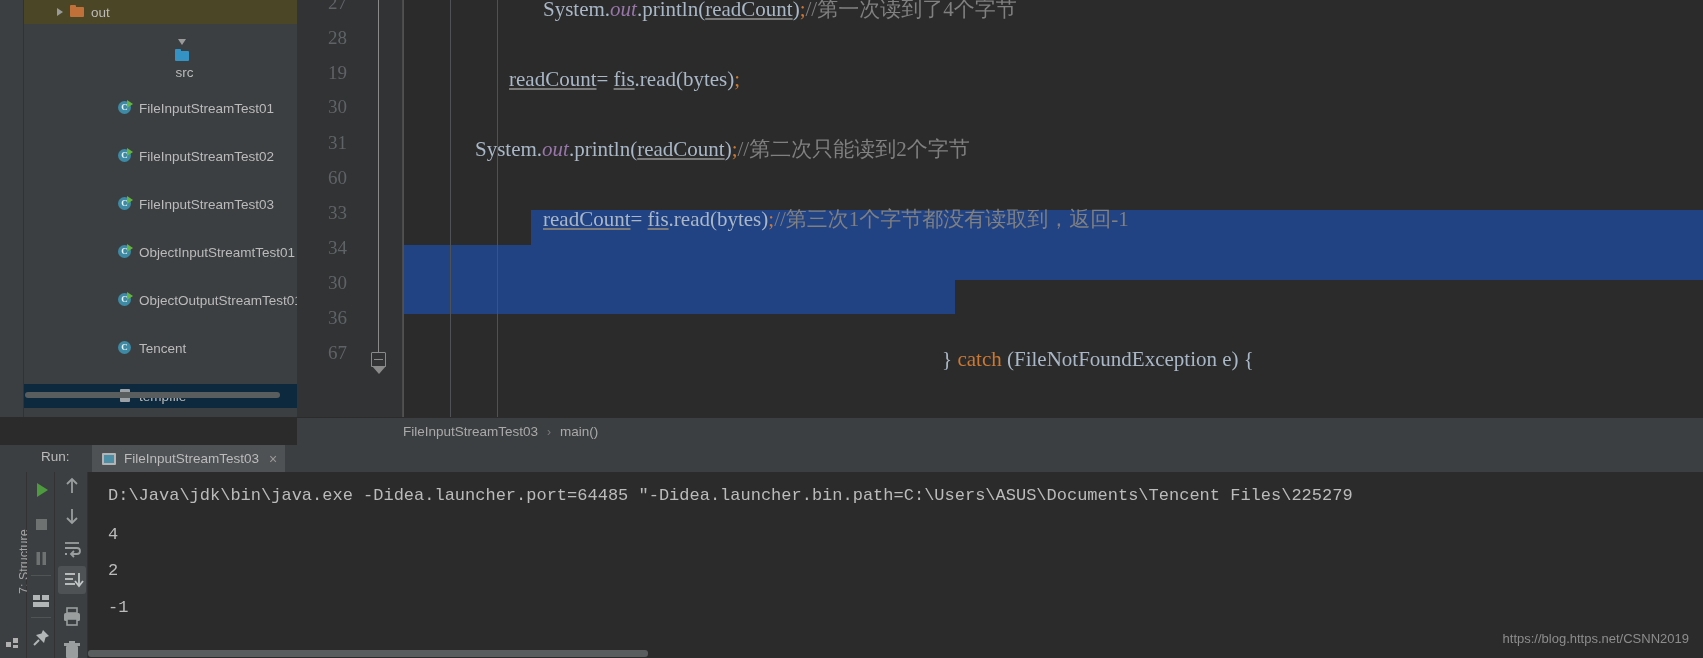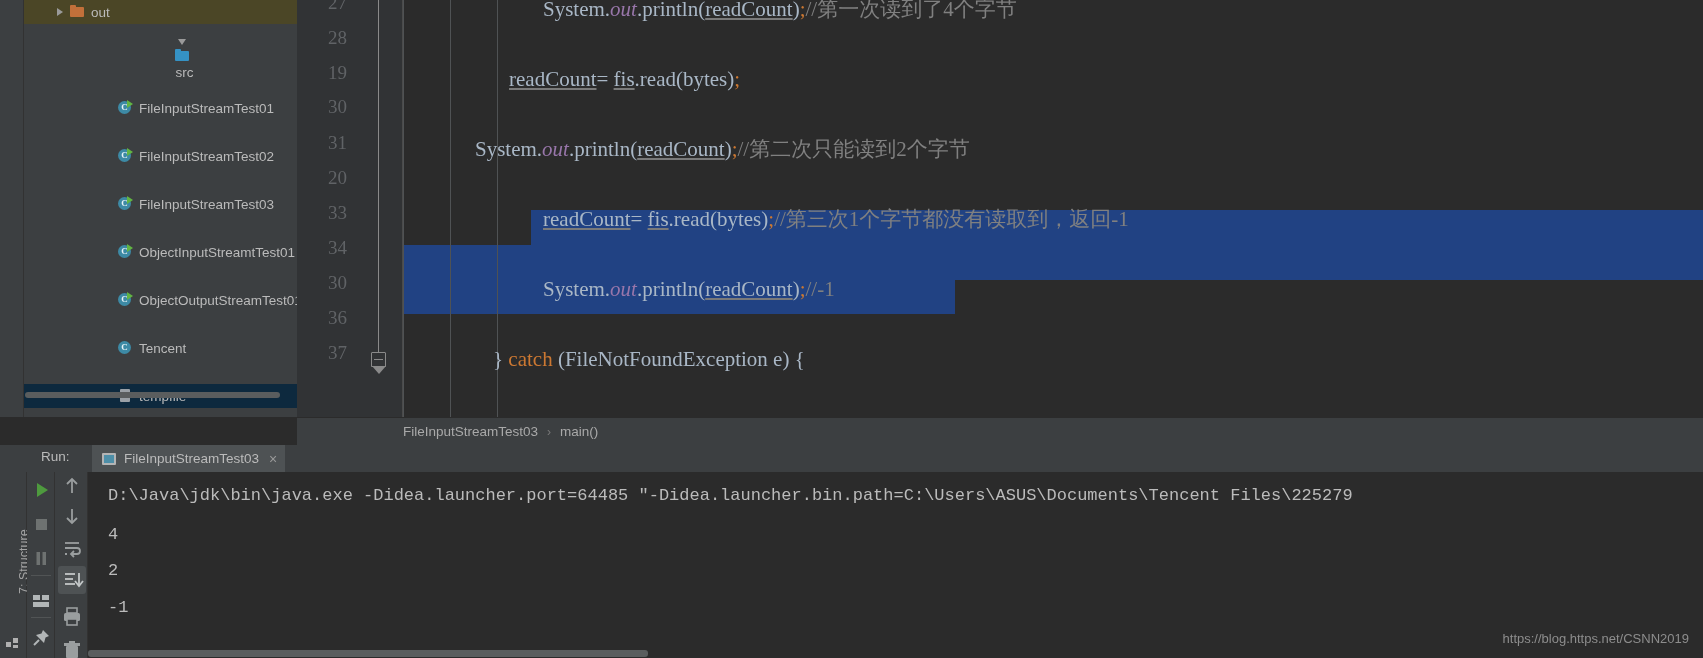--- a/index.html
+++ b/index.html
@@ -293,45 +293,44 @@
     </div>
   </div>
 
   <div id="editor">
     <div id="gutter">
         <div class="lineno" style="top: -8px;">27</div>
         <div class="lineno" style="top: 27px;">28</div>
         <div class="lineno" style="top: 62px;">19</div>
         <div class="lineno" style="top: 96px;">30</div>
         <div class="lineno" style="top: 132px;">31</div>
-        <div class="lineno" style="top: 167px;">20</div>
+        <div class="lineno" style="top: 167px;">60</div>
         <div class="lineno" style="top: 202px;">33</div>
         <div class="lineno" style="top: 237px;">34</div>
         <div class="lineno" style="top: 272px;">30</div>
         <div class="lineno" style="top: 307px;">36</div>
-        <div class="lineno" style="top: 342px;">37</div>
+        <div class="lineno" style="top: 342px;">67</div>
       </div>
     <div id="folds">
         <div class="fold-marker" style="left: 14px; top: 352px;"></div>
         <div class="fold-arrow" style="left: 14.5px; top: 366px; border-top-color: rgb(138, 138, 138); border-left-width: 7.5px; border-right-width: 7.5px;"></div>
         <div class="fold-tail" style="left: 21px; top: 0px; height: 352px;"></div>
       </div>
     <div id="code">
         <div class="sel-band" style="left: 128px; top: 210px; width: 1290px; height: 35px;"></div>
         <div class="sel-band" style="left: 0px; top: 245px; width: 1418px; height: 35px;"></div>
         <div class="sel-band" style="left: 0px; top: 279px; width: 552px; height: 35px;"></div>
         <div class="indent-guide" style="left: 0px; top: 0px; height: 417px;"></div>
         <div class="indent-guide" style="left: 47px; top: 0px; height: 417px;"></div>
         <div class="indent-guide" style="left: 94px; top: 0px; height: 417px;"></div>
         <div class="cline" style="top: -8px; padding-left: 140px;"><span class="plain">System.</span><span class="fld">out</span><span class="plain">.println(</span><span class="und">readCount</span><span class="plain">)</span><span class="sem">;</span><span class="cmt">//第一次读到了4个字节</span></div>
         <div class="cline" style="top: 62px; padding-left: 106px;"><span class="und">readCount</span><span class="plain">= </span><span class="und">fis</span><span class="plain">.read(bytes)</span><span class="sem">;</span></div>
         <div class="cline" style="top: 132px; padding-left: 72px;"><span class="plain">System.</span><span class="fld">out</span><span class="plain">.println(</span><span class="und">readCount</span><span class="plain">)</span><span class="sem">;</span><span class="cmt">//第二次只能读到2个字节</span></div>
         <div class="cline" style="top: 202px; padding-left: 140px;"><span class="und">readCount</span><span class="plain">= </span><span class="und">fis</span><span class="plain">.read(bytes)</span><span class="sem">;</span><span class="cmt">//第三次1个字节都没有读取到，返回-1</span></div>
-        <div class="cline" style="top: 272px; padding-left: 140px;"><span class="plain">System.</span><span class="fld">out</span><span class="plain">.println(</span><span class="und">readCount</span><span class="plain">)</span><span class="sem">;</span><span class="cmt">//-1</span></div>
-        <div class="cline" style="top: 342px; padding-left: 90px;"><span class="plain">} </span><span class="kw">catch</span><span class="plain"> (FileNotFoundException e) {</span></div>
+        <div class="cline" style="top: 342px; padding-left: 90px; text-align: center;"><span class="plain">} </span><span class="kw">catch</span><span class="plain"> (FileNotFoundException e) {</span></div>
       </div>
   </div>
 
   <div id="breadcrumb">
     <span>FileInputStreamTest03</span>
     <span class="sep">›</span>
     <span>main()</span>
   </div>
 
   <div id="runwin">

